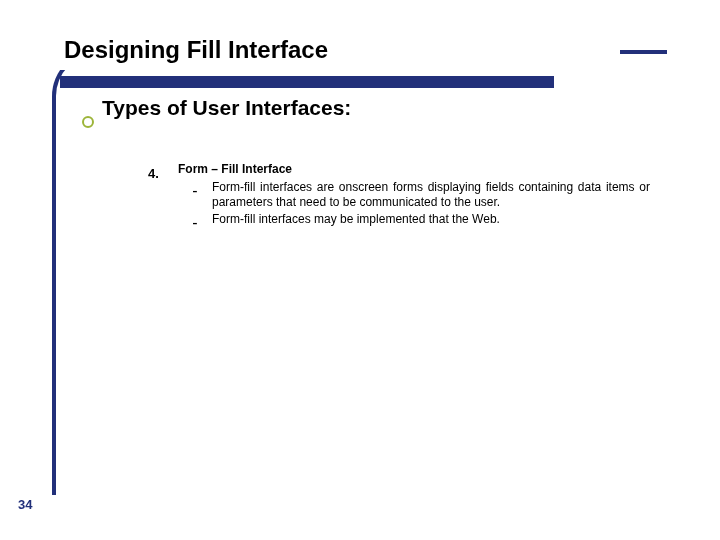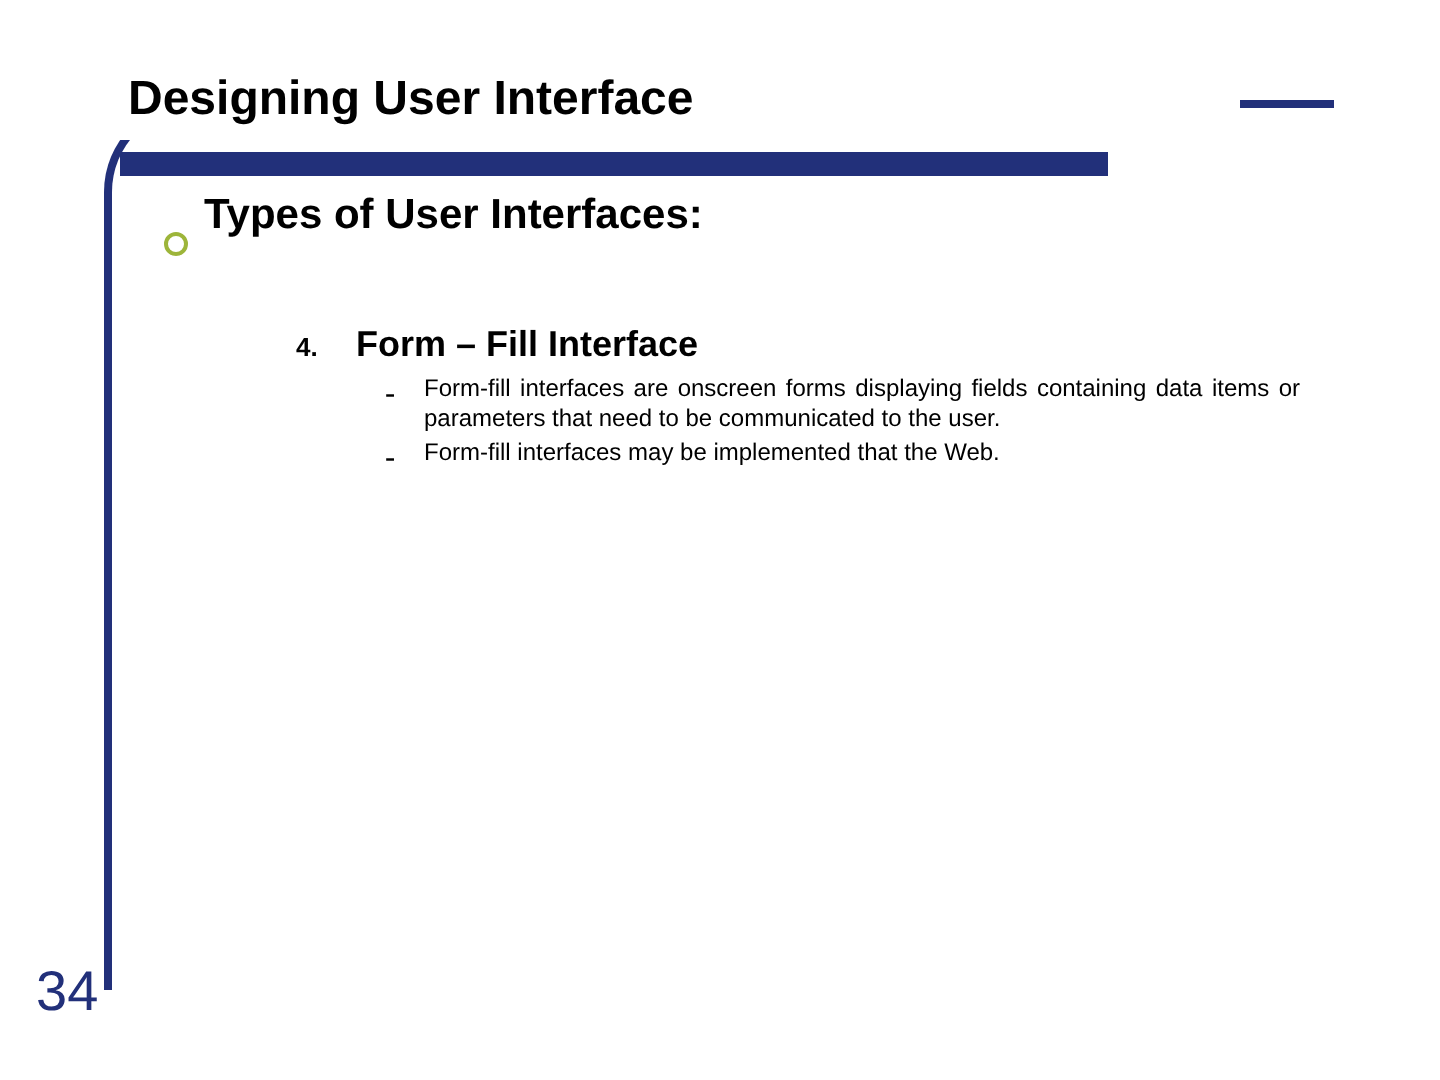--- a/index.html
+++ b/index.html
@@ -78,21 +78,21 @@
     flex-shrink: 0;
     font-size: 13px;
     font-weight: bold;
     color: #000;
     padding-top: 4px;
   }
   .item-body {
     flex: 1;
   }
   .item-heading {
-    font-size: 18px;
+    font-size: 12px;
     font-weight: bold;
     color: #000;
     margin-bottom: 4px;
   }
   .sub-row {
     display: flex;
     align-items: flex-start;
     margin-bottom: 2px;
   }
   .sub-dash {
@@ -107,32 +107,32 @@
     flex: 1;
     font-size: 12px;
     color: #000;
     line-height: 1.25;
     text-align: justify;
   }
   .page-num {
     position: absolute;
     bottom: 28px;
     left: 18px;
-    font-size: 28px;
-    font-weight: normal;
+    font-size: 13px;
+    font-weight: bold;
     color: #22307a;
   }
 </style>
 </head>
 <body>
 
 <div class="frame"></div>
 <div class="title-mask"></div>
 
-<div class="slide-title">Designing User Interface</div>
+<div class="slide-title">Designing Fill Interface</div>
 <div class="underline-bar"></div>
 
 <div class="bullet-dot"></div>
 <div class="subhead">Types of User Interfaces:</div>
 
 <div class="list-area">
   <div class="item-row">
     <div class="item-num">4.</div>
     <div class="item-body">
       <div class="item-heading">Form – Fill Interface</div>

